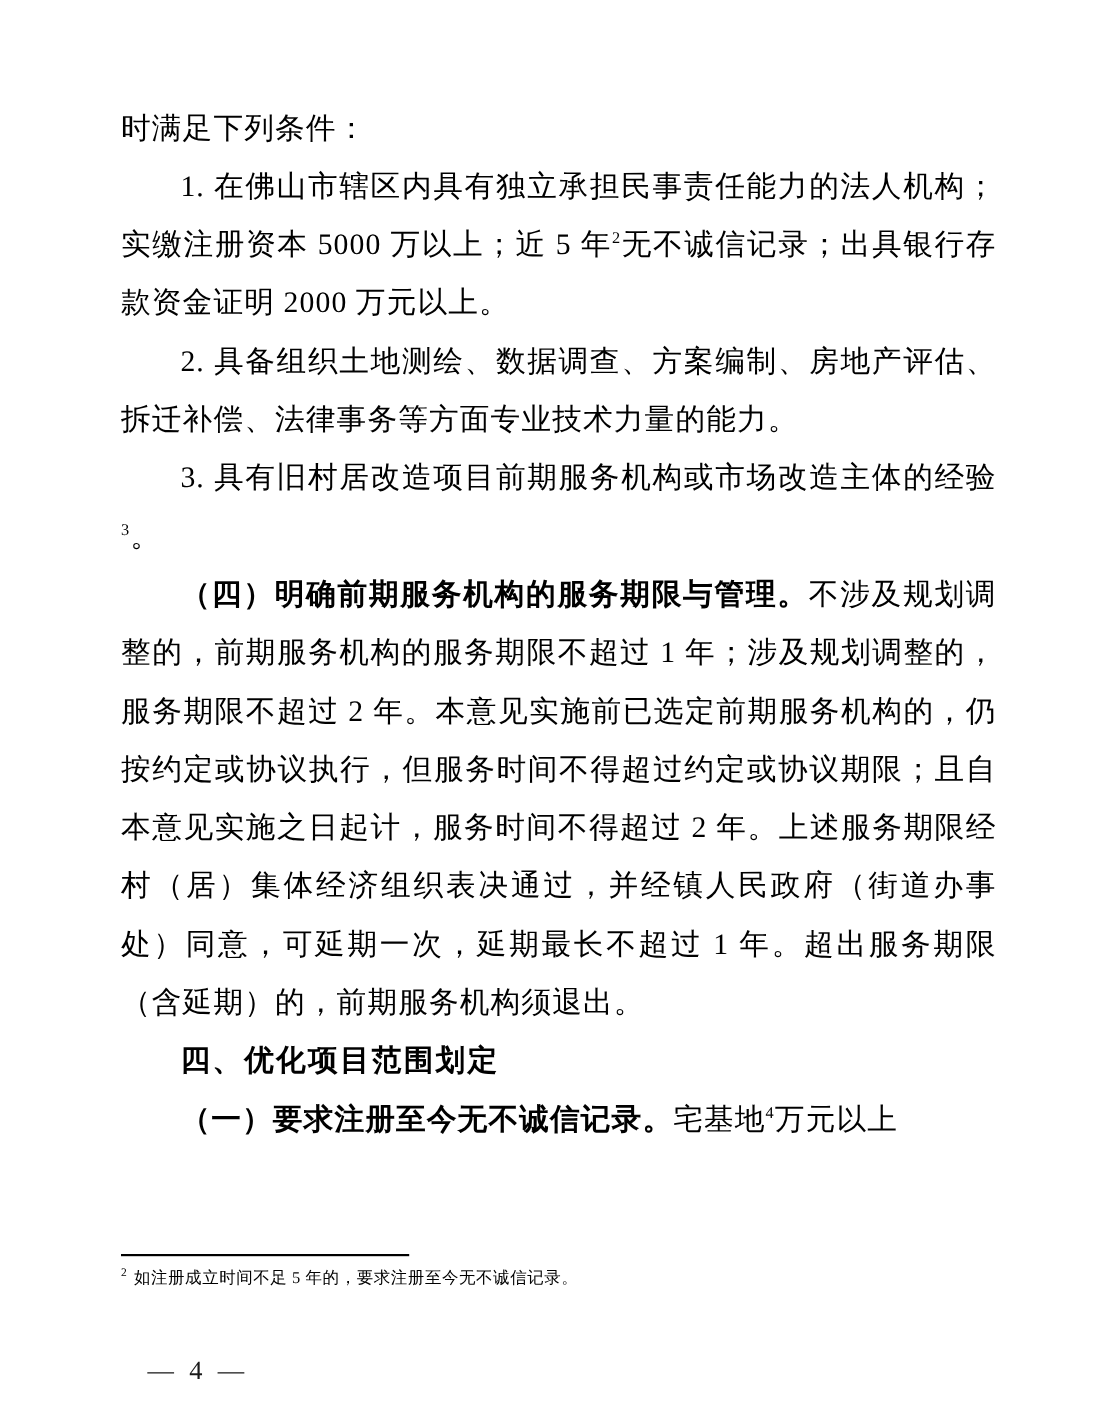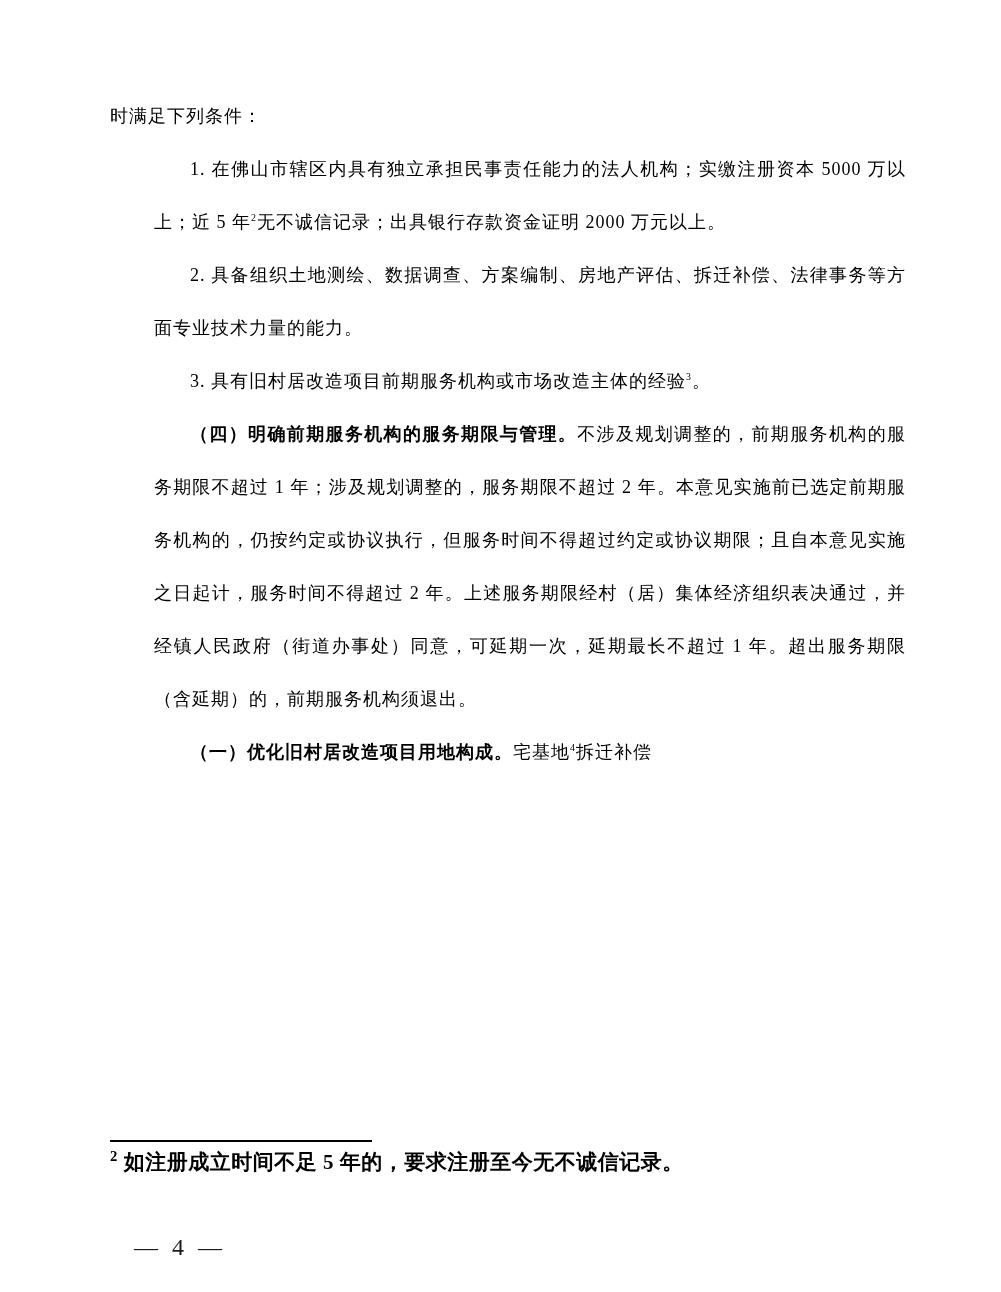--- a/index.html
+++ b/index.html
@@ -18,29 +18,28 @@
     overflow: hidden;
   }
   .content {
     position: absolute;
     left: 110px;
     top: 90px;
     width: 796px;
   }
   .body-par {
     margin: 0;
-    font-size: 18px;
+    font-size: 27px;
     line-height: 53px;
     letter-spacing: 1px;
     text-align: justify;
     text-justify: inter-ideograph;
   }
   .body-par.indent {
     text-indent: 2em;
-    margin-left: 44px;
   }
   .seg-regular { font-weight: normal; }
   .seg-bold-serif { font-weight: bold; }
   .seg-bold-sans {
     font-family: "Liberation Sans", "DejaVu Sans", sans-serif;
     font-weight: bold;
     letter-spacing: 2px;
   }
   .body-par sup {
     font-size: 0.55em;
@@ -53,25 +52,24 @@
     top: 1140px;
     width: 800px;
   }
   .fn-separator {
     width: 262px;
     height: 0;
     border-top: 2px solid #000000;
     margin: 0 0 7px 0;
   }
   .footnote {
-    font-size: 21px;
+    font-size: 15px;
     line-height: 27px;
     letter-spacing: 0.5px;
     white-space: nowrap;
-    font-weight: bold;
   }
   .footnote sup {
     font-size: 0.7em;
     line-height: 0;
     vertical-align: super;
     margin-right: 6px;
   }
   .page-number {
     position: absolute;
     left: 134px;
@@ -84,21 +82,22 @@
 </head>
 <body>
 
 <div class="page">
   <div class="content">
       <p class="body-par"><span class="seg-regular">时满足下列条件：</span></p>
       <p class="body-par indent"><span class="seg-regular">1. 在佛山市辖区内具有独立承担民事责任能力的法人机构；实缴注册资本 5000 万以上；近 5 年</span><sup>2</sup><span class="seg-regular">无不诚信记录；出具银行存款资金证明 2000 万元以上。</span></p>
       <p class="body-par indent"><span class="seg-regular">2. 具备组织土地测绘、数据调查、方案编制、房地产评估、拆迁补偿、法律事务等方面专业技术力量的能力。</span></p>
       <p class="body-par indent"><span class="seg-regular">3. 具有旧村居改造项目前期服务机构或市场改造主体的经验</span><sup>3</sup><span class="seg-regular">。</span></p>
       <p class="body-par indent"><span class="seg-bold-serif">（四）明确前期服务机构的服务期限与管理。</span><span class="seg-regular">不涉及规划调整的，前期服务机构的服务期限不超过 1 年；涉及规划调整的，服务期限不超过 2 年。本意见实施前已选定前期服务机构的，仍按约定或协议执行，但服务时间不得超过约定或协议期限；且自本意见实施之日起计，服务时间不得超过 2 年。上述服务期限经村（居）集体经济组织表决通过，并经镇人民政府（街道办事处）同意，可延期一次，延期最长不超过 1 年。超出服务期限（含延期）的，前期服务机构须退出。</span></p>
-      <p class="body-par indent"><span class="seg-bold-serif">（一）优化旧村居改造项目用地构成。</span><span class="seg-regular">宅基地</span><sup>4</sup><span class="seg-regular">拆迁补偿</span></p>
+      <p class="body-par indent"><span class="seg-bold-sans">四、优化项目范围划定</span></p>
+      <p class="body-par indent"><span class="seg-bold-serif">（一）要求注册至今无不诚信记录。</span><span class="seg-regular">宅基地</span><sup>4</sup><span class="seg-regular">万元以上</span></p>
     </div>
 
   <div class="footnotes">
     <div class="fn-separator"></div>
     <div>
         <div class="footnote"><sup>2</sup><span>如注册成立时间不足 5 年的，要求注册至今无不诚信记录。</span></div>
       </div>
   </div>
 
   <div class="page-number">— 4 —</div>

